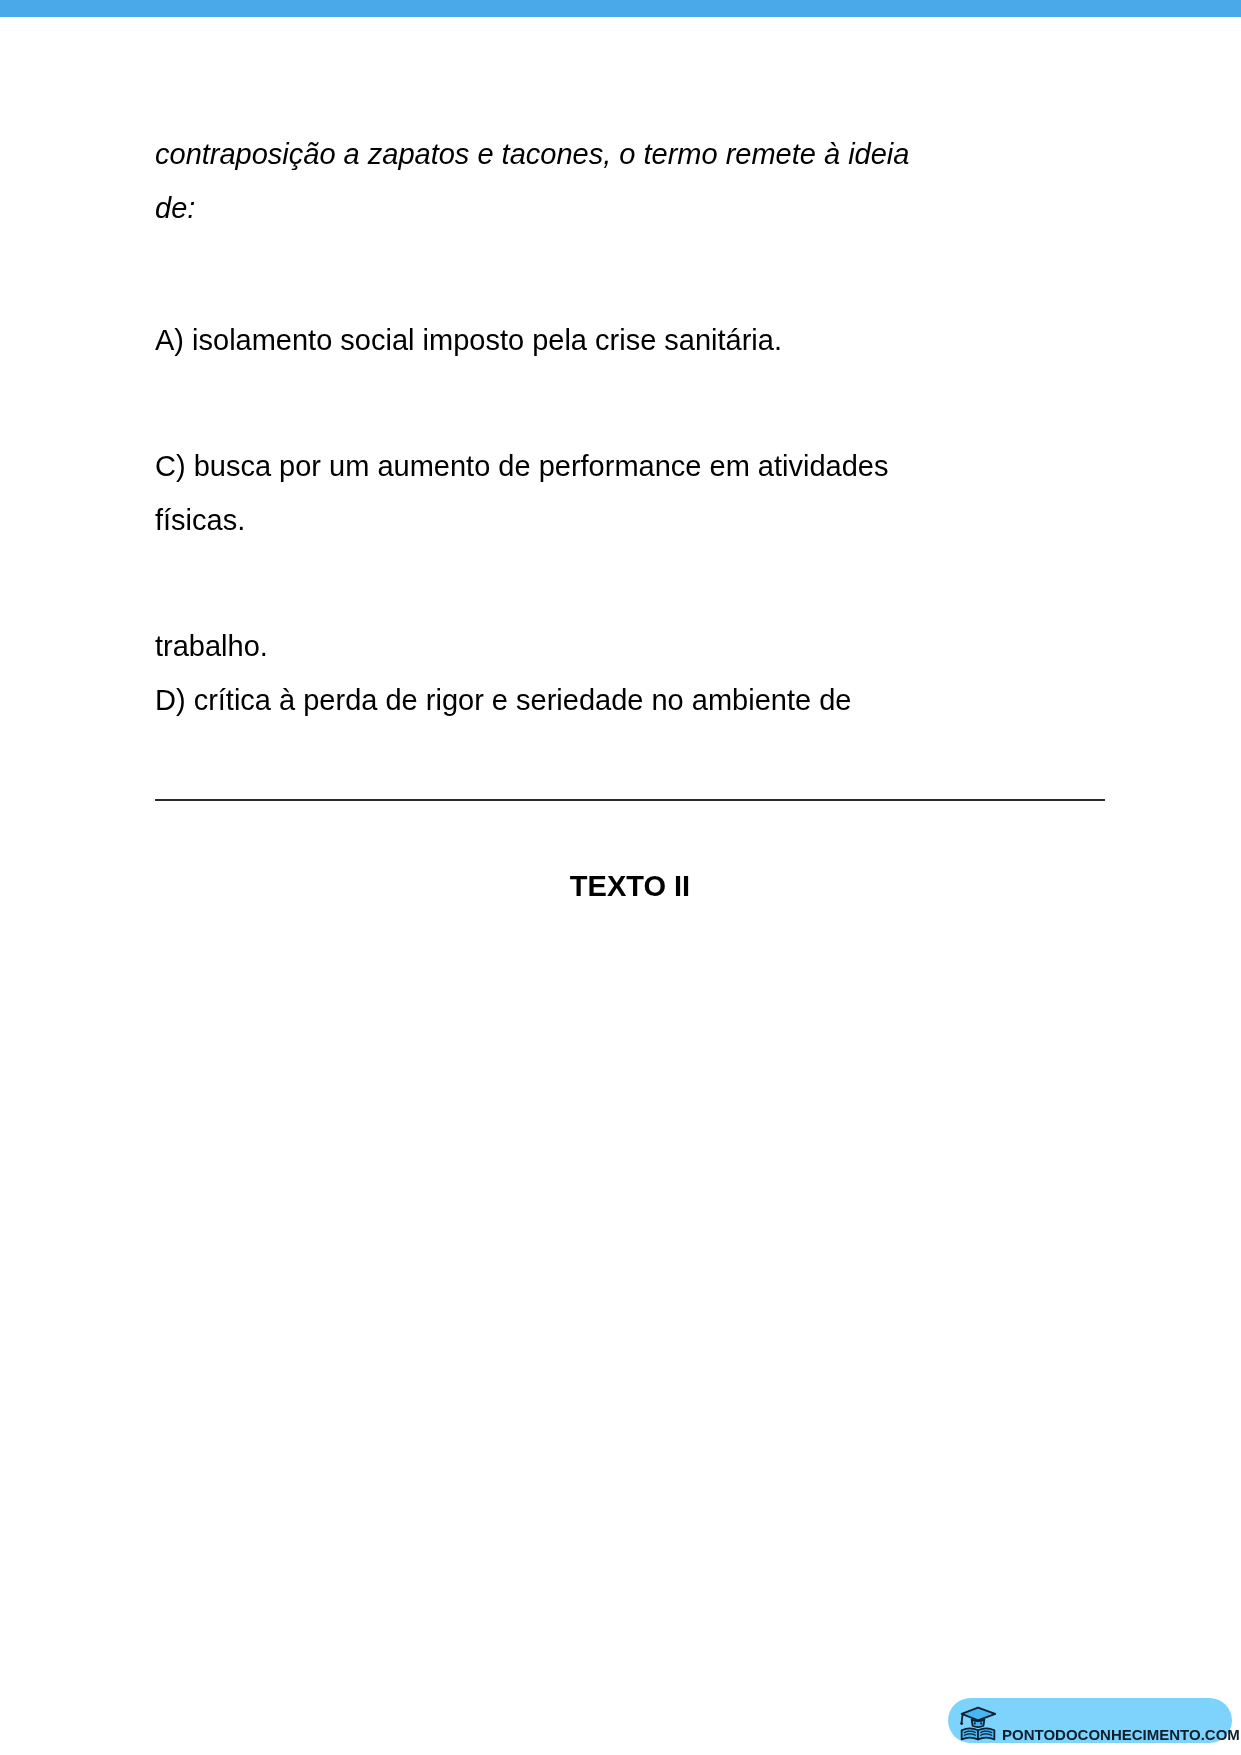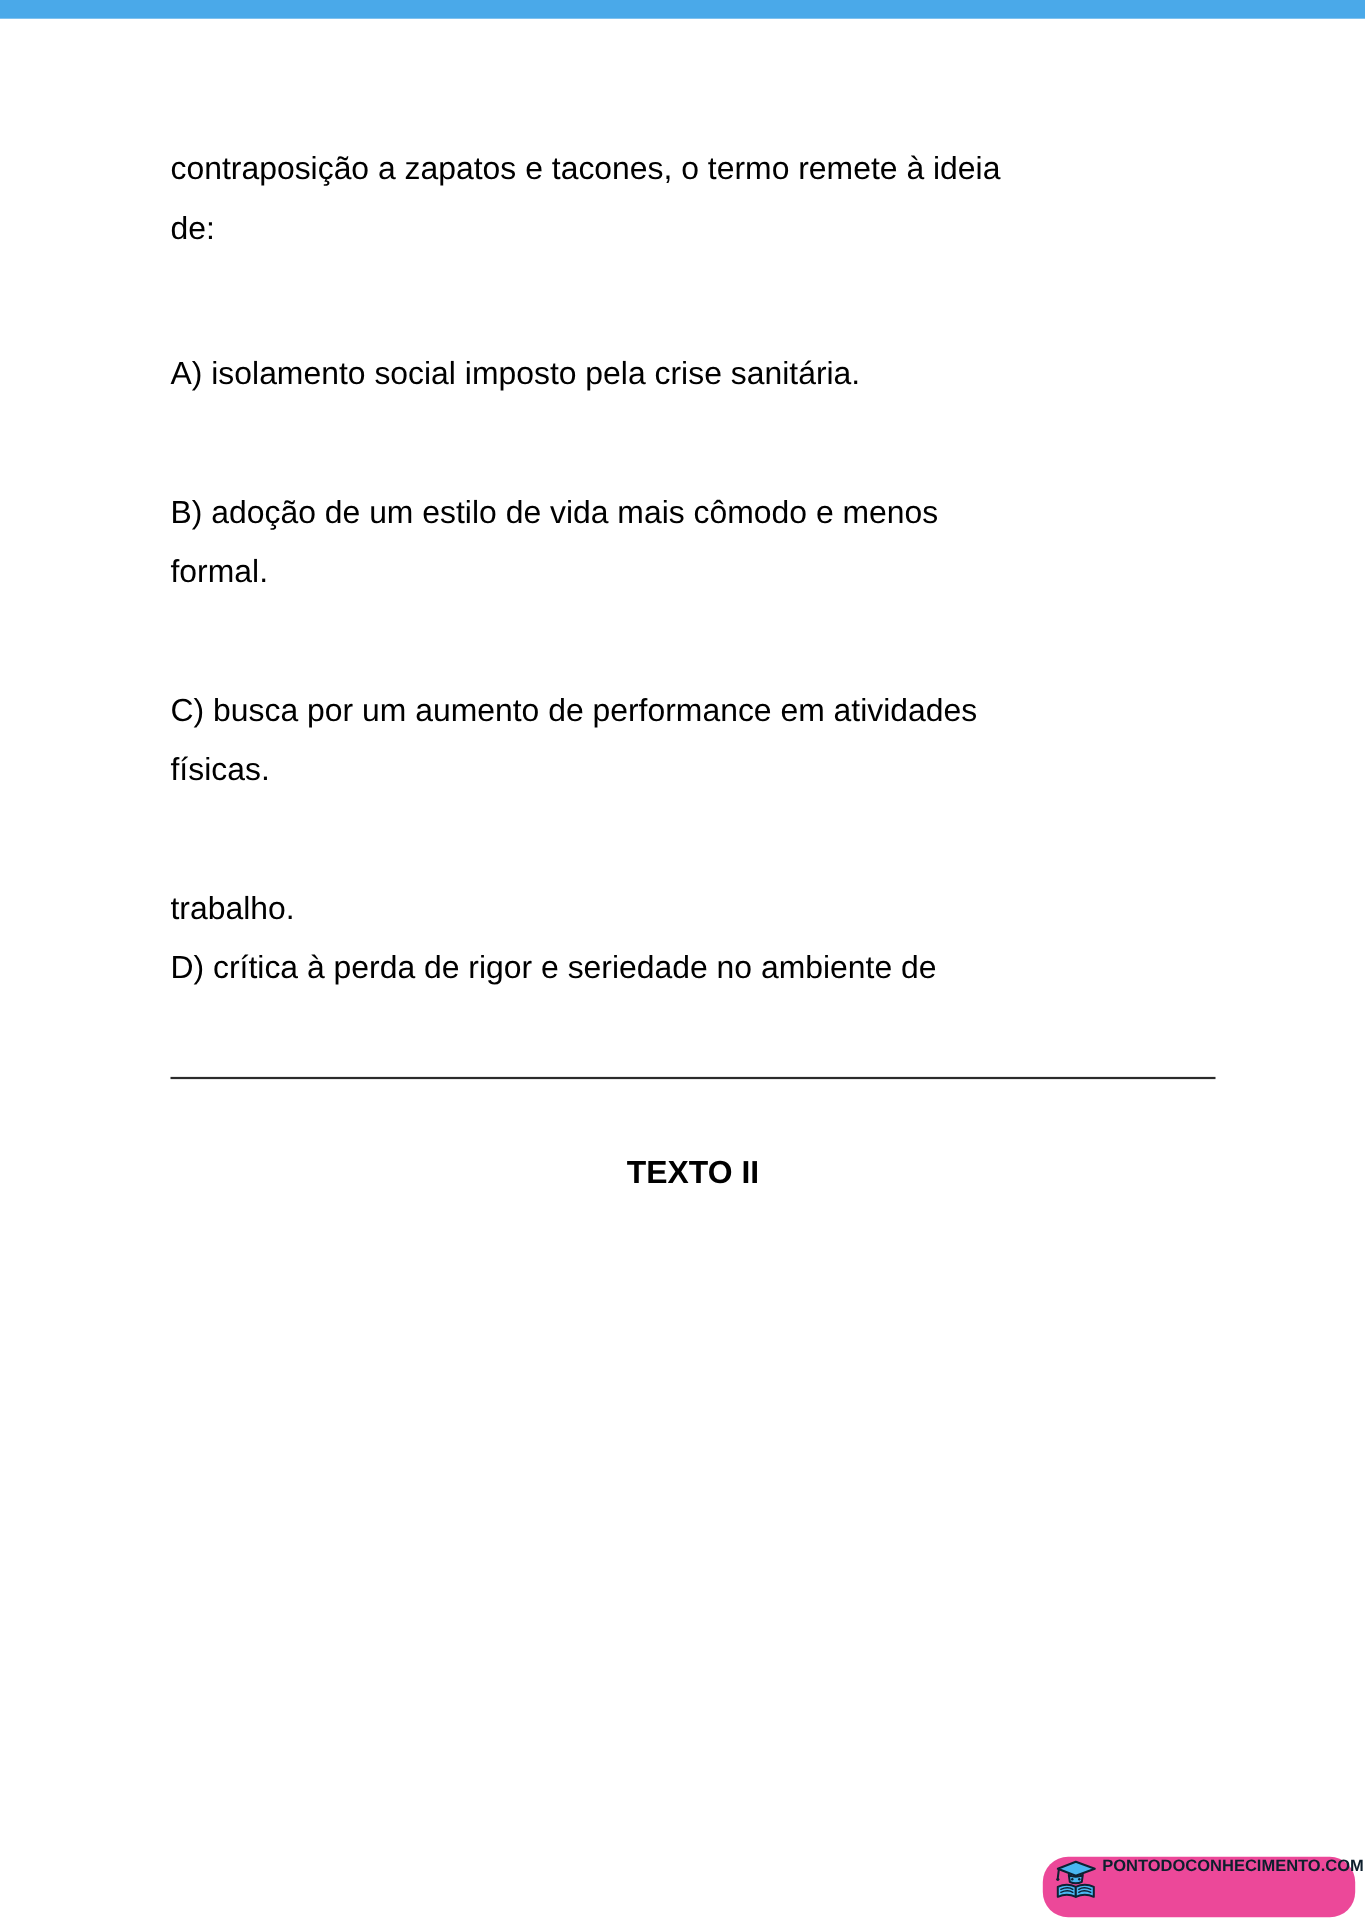--- a/index.html
+++ b/index.html
@@ -16,40 +16,40 @@
     background:#4aa9e9;
   }
   .content{
     position:absolute;left:155px;top:127px;width:950px;
   }
   .para{
     font-size:29px;line-height:54px;margin:0 0 72px 0;
     white-space:nowrap;
   }
   .para div{white-space:nowrap;}
-  .intro{margin-bottom:78px;}
+  .intro{margin-bottom:78px;font-style:italic;}
   .divider{
     border:none;height:2px;background:#2b2b2b;
     margin:38px 0 0 0;width:950px;
   }
   .q2-heading{
     font-size:29px;line-height:54px;font-weight:bold;
     margin:26px 0 0 0;white-space:nowrap;
   }
   .q2-heading .it{font-style:italic;}
   .texto-heading{
     font-size:29px;line-height:54px;font-weight:bold;
     margin:58px 0 0 0;text-align:center;width:950px;
   }
   .footer-badge{
     position:absolute;right:9px;bottom:12px;
-    width:284px;height:55px;
-    background:#ec4899;
+    width:284px;height:45px;
+    background:#7dd3fc;
     border-radius:23px;
-    display:flex;align-items:flex-start;
+    display:flex;align-items:flex-end;
     padding:0 10px 0 8px;box-sizing:border-box;
   }
   .badge-icon{flex:0 0 auto;width:44px;height:40px;margin-right:2px;}
   .badge-label{
     font-size:15px;font-weight:bold;color:#0d1f2d;
     letter-spacing:0px;white-space:nowrap;
   }
 </style>
 </head>
 <body>
@@ -62,24 +62,20 @@
 
     <div class="para intro">
       <div>contraposição a zapatos e tacones, o termo remete à ideia</div>
       <div>de:</div>
     </div>
 
     <div class="para">
       <div>A) isolamento social imposto pela crise sanitária.</div>
     </div>
 
-    <div class="para">
-      <div>B) adoção de um estilo de vida mais cômodo e menos</div>
-      <div>formal.</div>
-    </div>
 
     <div class="para">
       <div>C) busca por um aumento de performance em atividades</div>
       <div>físicas.</div>
     </div>
 
     <div class="para">
       <div>trabalho.</div>
       <div>D) crítica à perda de rigor e seriedade no ambiente de</div>
     </div>

